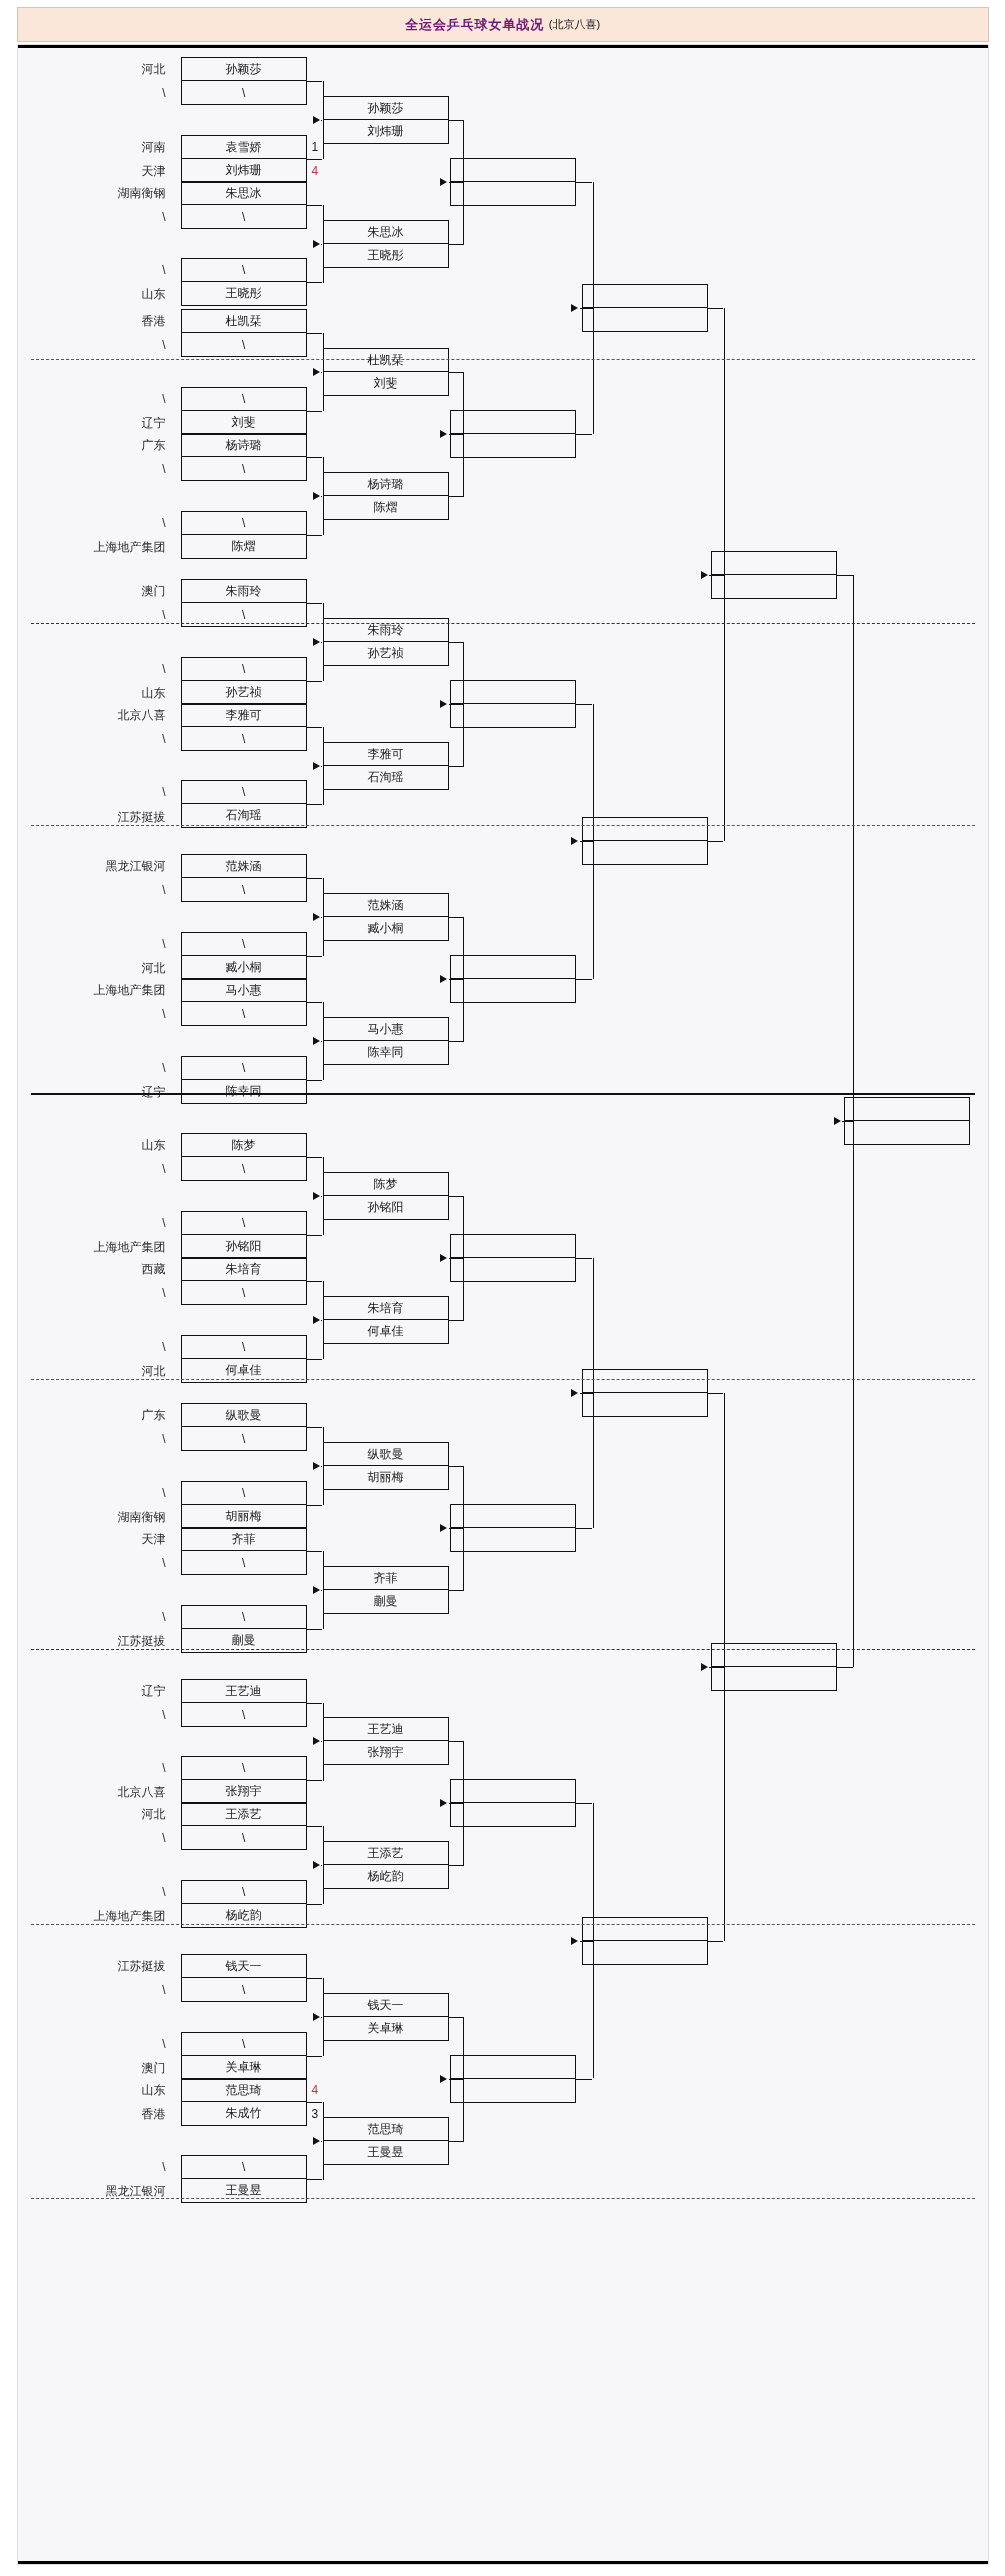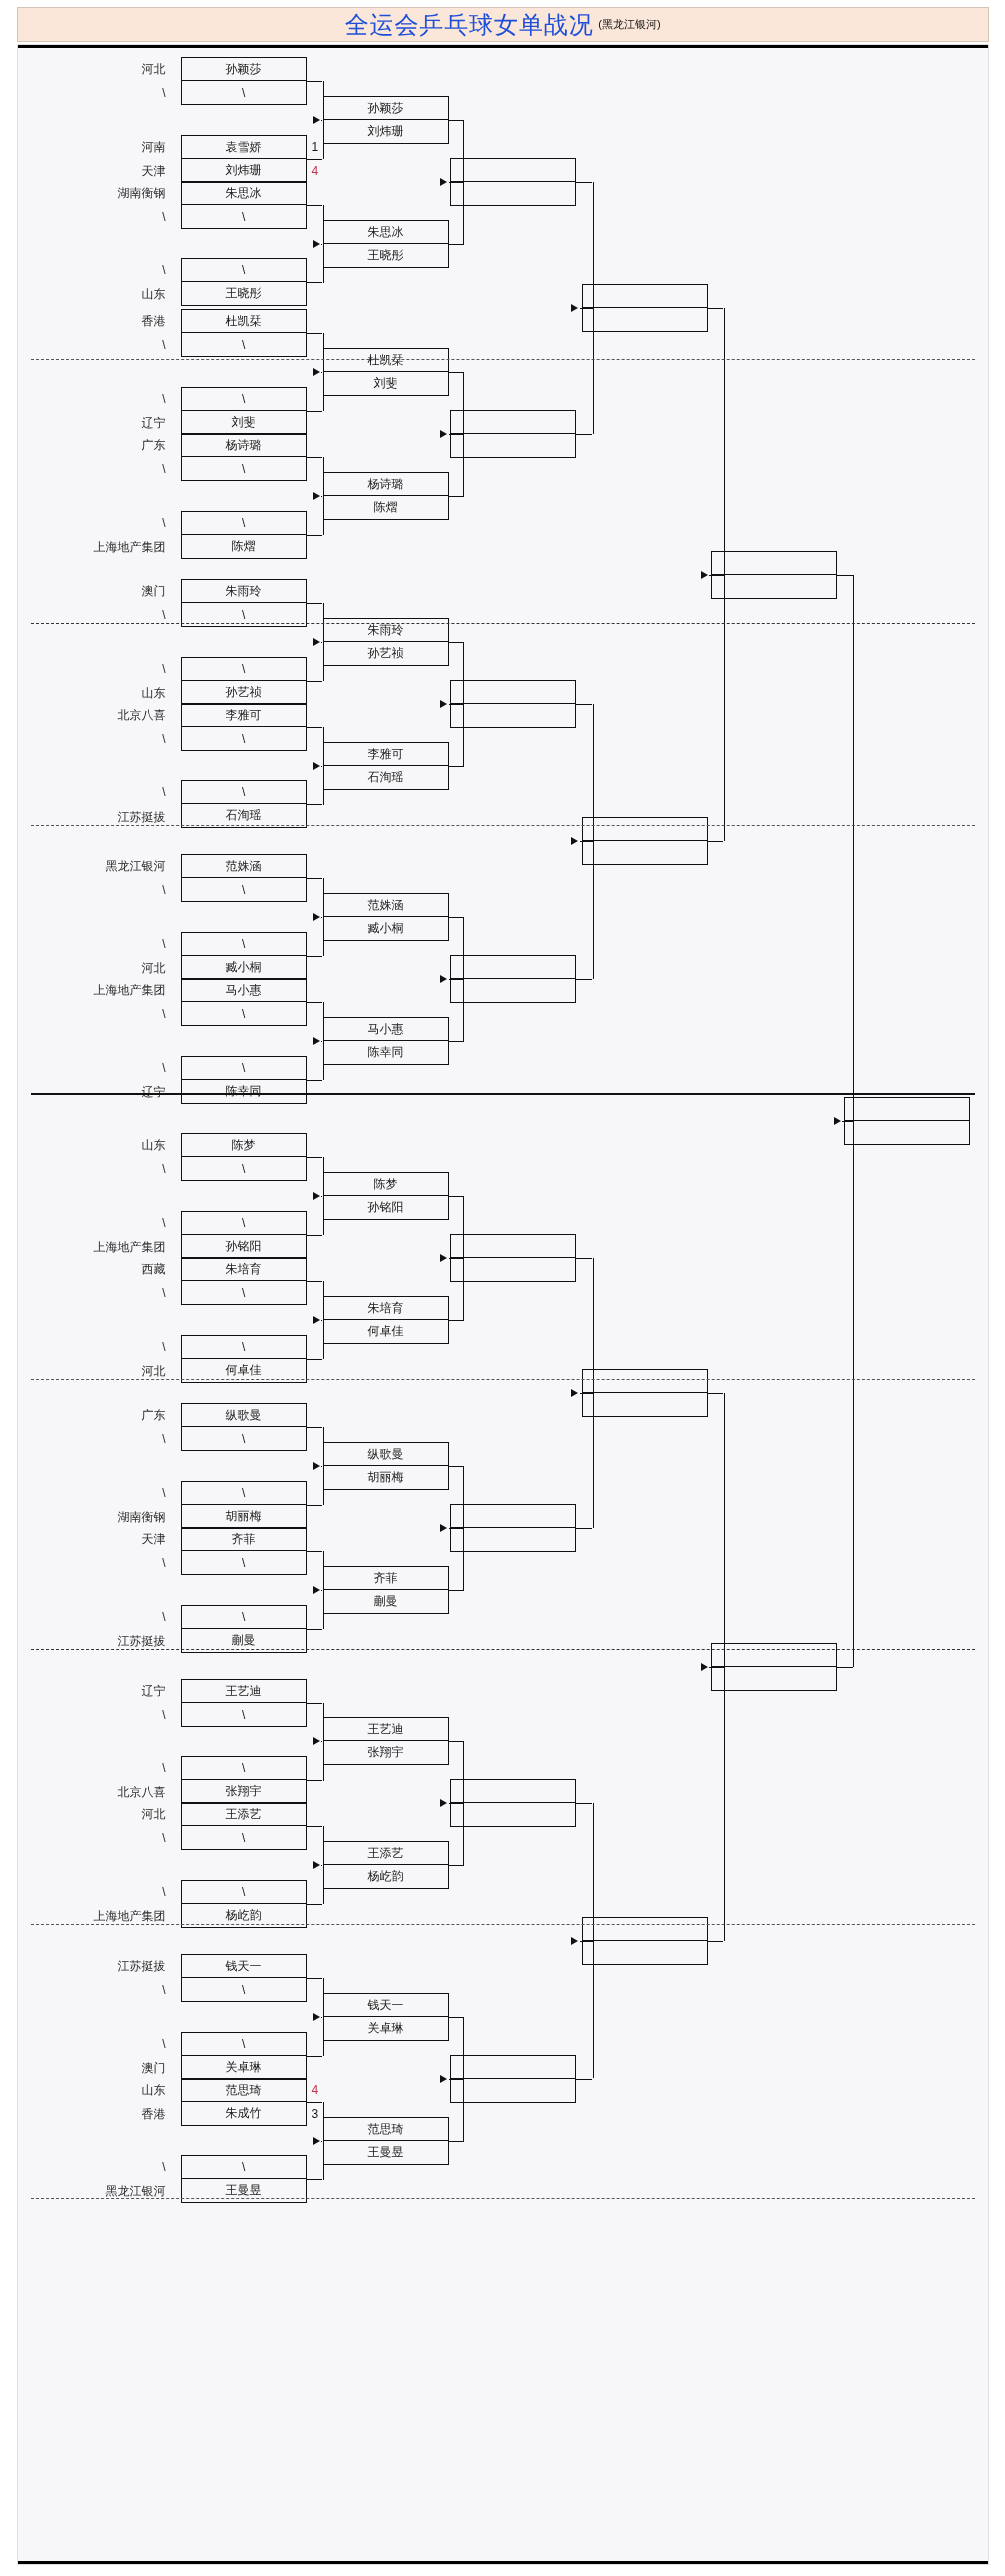--- a/index.html
+++ b/index.html
@@ -3,21 +3,21 @@
 <meta charset="utf-8">
 <style>
   html,body{margin:0;padding:0;background:#ffffff;}
   body{font-family:"Liberation Sans","DejaVu Sans",sans-serif;}
   #page{position:relative;width:1005px;height:2576px;background:#ffffff;overflow:hidden;}
 
   
   #titlebar{position:absolute;left:16.6px;top:7.4px;width:972px;height:35px;
     background:#fbe6da;border:0.9px solid #d8c4b6;
     display:flex;align-items:center;justify-content:center;box-sizing:border-box;}
-  #titlebar .t-main{font-size:24px;font-weight:normal;color:#1d4ed8;letter-spacing:0.9px;}
+  #titlebar .t-main{font-size:13px;font-weight:bold;color:#701a75;letter-spacing:0.9px;}
   #titlebar .t-sub{font-size:11px;color:#141414;margin-left:4.6px;}
 
   
   #canvas{position:absolute;left:16.6px;top:44px;width:972px;height:2521px;
     background:#f7f6f8;border:0.9px solid #e0dde2;box-sizing:border-box;}
   #canvas::before{content:"";position:absolute;left:0;top:0;width:100%;height:2.8px;background:#000;}
   #canvas::after{content:"";position:absolute;left:0;bottom:0;width:100%;height:2.8px;background:#000;}
 
   
   .team{position:absolute;font-size:12px;color:#2a2a2a;text-align:right;white-space:nowrap;
@@ -47,21 +47,21 @@
   .sep-dash{position:absolute;height:0;border-top:1.8px dashed #333;left:13px;right:13px;}
   .sep-solid{position:absolute;height:2.3px;background:#111;left:13px;right:13px;}
 </style>
 </head>
 <body>
 
 <div id="page">
 
   <div id="titlebar">
     <span class="t-main">全运会乒乓球女单战况</span>
-    <span class="t-sub">(黑龙江银河)</span>
+    <span class="t-sub">(北京八喜)</span>
   </div>
 
   <div id="canvas">
       <div class="box" style="left: 163px; top: 12px; width: 126px; height: 48px;">
         <div class="cell top">孙颖莎</div>
         <div class="cell bot">\</div>
       </div>
       <div class="team" style="right: 822px; top: 24px;">河北</div>
       <div class="team" style="right: 822px; top: 48px;">\</div>
       <div class="box" style="left: 163px; top: 90px; width: 126px; height: 48px;">

